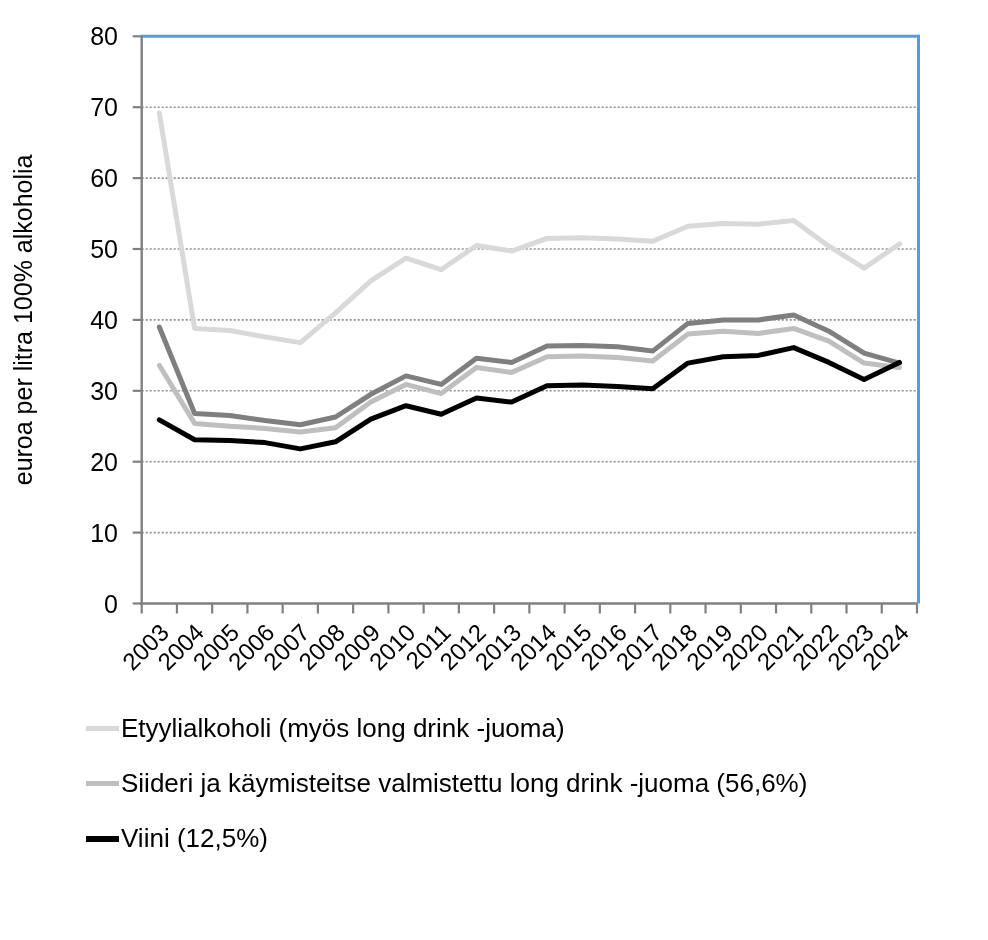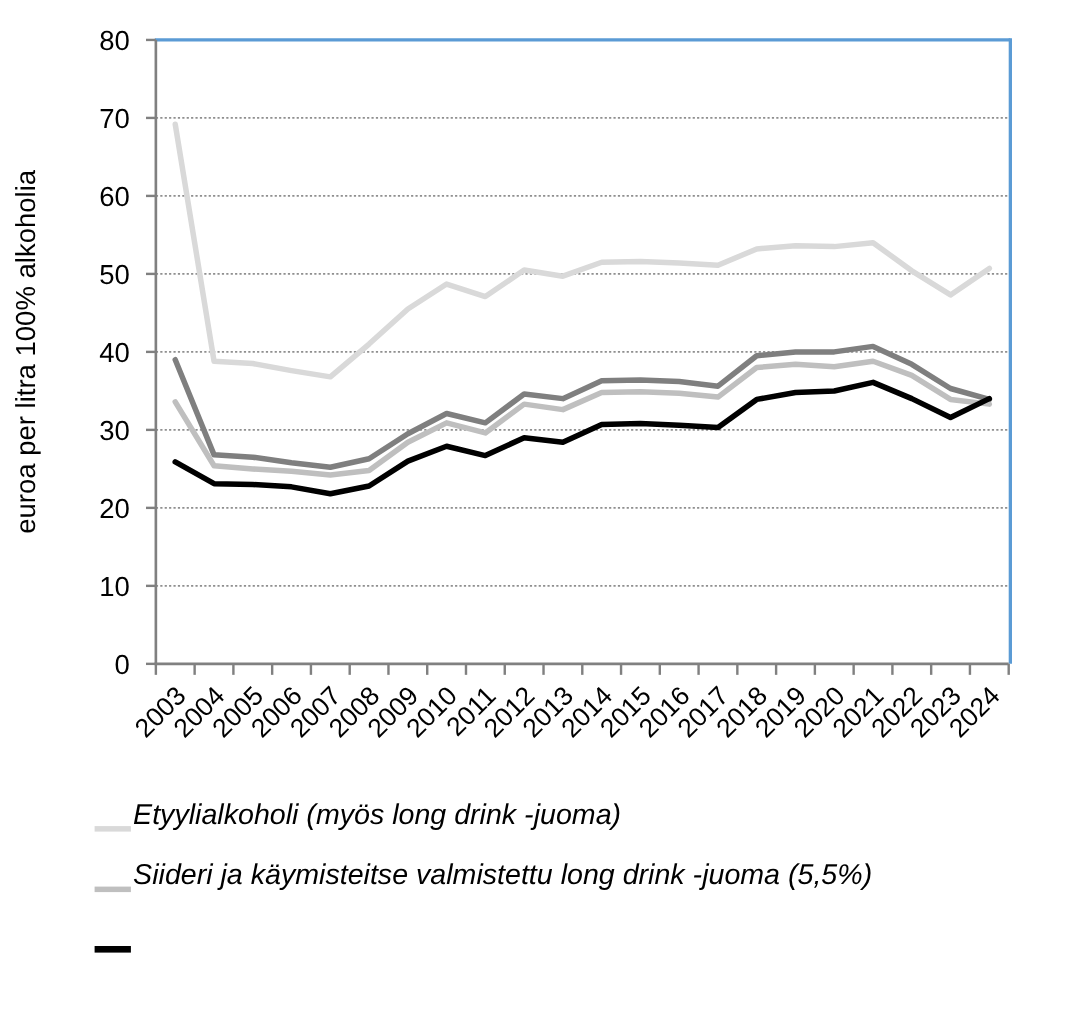--- a/index.html
+++ b/index.html
@@ -4,21 +4,21 @@
 <style>
   html,body{margin:0;padding:0;background:#ffffff;}
   body{width:988px;height:940px;font-family:"Liberation Sans",sans-serif;overflow:hidden;}
   .chart-wrap{width:988px;height:695px;}
   svg{display:block;}
   svg text{fill:#000000;font-family:"Liberation Sans",sans-serif;}
   .ytick-label{font-size:25px;}
   .xtick-label{font-size:24px;}
   .y-title{font-size:25px;}
   .legend{margin:6px 0 0 86px;}
-  .legend-row{display:flex;align-items:flex-end;height:55px;font-style:italic;}
+  .legend-row{display:flex;align-items:center;height:55px;}
   .legend-swatch{display:inline-block;width:33px;height:5px;margin-right:2px;flex:0 0 auto;}
   .legend-label{font-size:26px;color:#000;white-space:nowrap;}
 </style>
 </head>
 <body>
 
 <div class="chart-wrap">
   <svg width="988" height="695" viewBox="0 0 988 695" xmlns="http://www.w3.org/2000/svg">
       <line x1="141.7" x2="919" y1="532.6" y2="532.6" stroke="#8f8f8f" stroke-width="1.6" stroke-dasharray="2 2"></line>
       <line x1="141.7" x2="919" y1="461.7" y2="461.7" stroke="#8f8f8f" stroke-width="1.6" stroke-dasharray="2 2"></line>
@@ -104,19 +104,20 @@
 
 <div class="legend">
   <div class="legend-row">
     <span class="legend-swatch" style="background: rgb(217, 217, 217);"></span>
     <span class="legend-label">Etyylialkoholi (myös long drink -juoma)</span>
   </div>
 
 
   <div class="legend-row">
     <span class="legend-swatch" style="background: rgb(191, 191, 191);"></span>
-    <span class="legend-label">Siideri ja käymisteitse valmistettu long drink -juoma (5,5%)</span>
+    <span class="legend-label">Siideri ja käymisteitse valmistettu long drink -juoma (56,6%)</span>
   </div>
 
   <div class="legend-row">
     <span class="legend-swatch" style="background: rgb(0, 0, 0); height: 6px;"></span>
+    <span class="legend-label">Viini (12,5%)</span>
   </div>
 </div>
 
 </body></html>

